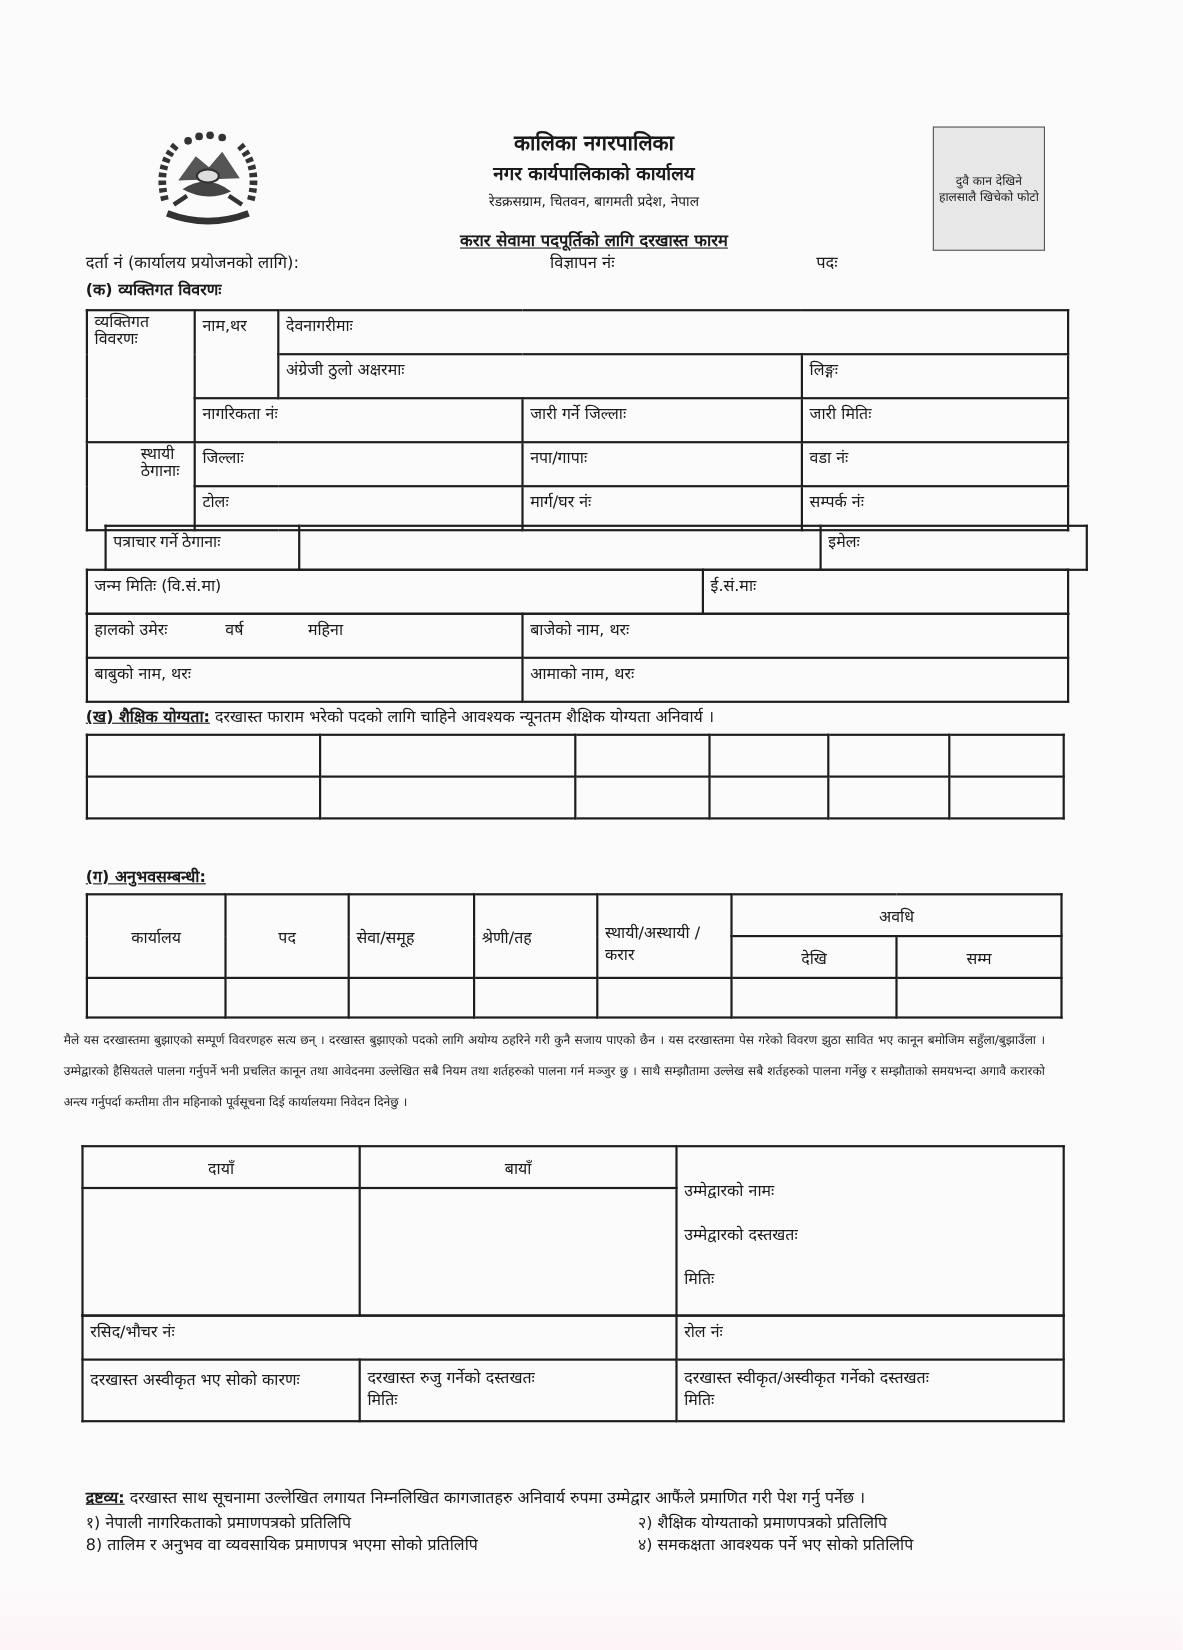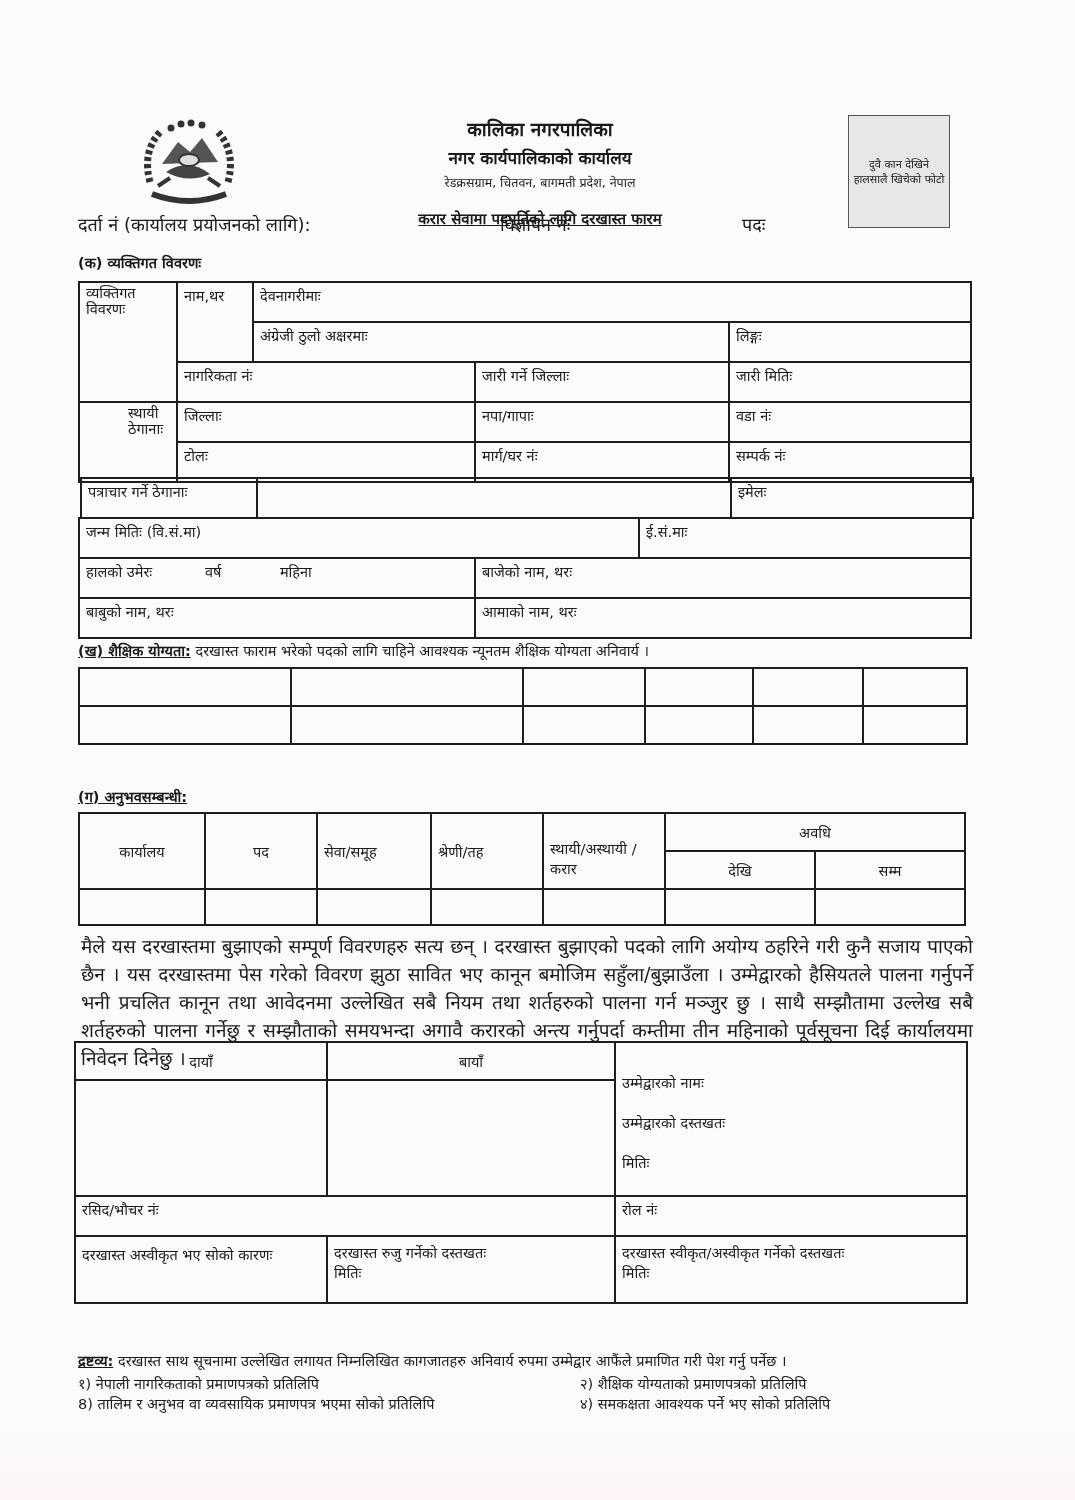--- a/index.html
+++ b/index.html
@@ -14,30 +14,30 @@
   
   .emblem { left:136px; top:112px; width:106px; height:100px; }
   .hdr { left:380px; width:320px; text-align:center; font-weight:bold; }
   .h1 { top:116px; font-size:19px; }
   .h2 { top:146px; font-size:17px; }
   .h3 { top:174px; font-size:12.5px; font-weight:normal; }
   .h4 { top:208px; font-size:15px; text-decoration:underline; }
   .photo { left:848px; top:115px; width:102px; height:113px; border:1.5px solid #555;
     background:#e7e7e7; display:flex; align-items:center; justify-content:center;
     text-align:center; font-size:11px; line-height:15px; box-sizing:border-box; padding:4px; }
-  .meta { top:212px; font-size:18px; }
+  .meta { top:228px; font-size:15px; }
   .sec { font-size:14.5px; }
   .sec u { text-decoration:underline; }
   
   table { border-collapse:collapse; position:absolute; table-layout:fixed; }
   td, th { border:2px solid #1e1e1e; font-size:14.5px; font-weight:normal;
     padding:2px 6px; vertical-align:top; text-align:left; overflow:hidden; white-space:nowrap; }
   th.c, td.c { text-align:center; vertical-align:middle; }
   .t1 td { height:34px; }
-  .para { left:81px; top:932px; width:892px; font-size:19px; line-height:28px;
+  .para { left:58px; top:932px; width:892px; font-size:11px; line-height:28px;
     text-align:justify; }
   .notes { font-size:14.5px; }
   .mid { vertical-align:middle; }
 </style>
 </head>
 <body>
 
 <div class="fade"></div>
 
 <svg class="abs emblem" viewBox="0 0 106 100">
@@ -98,21 +98,21 @@
     <td><span>वडा नंः</span></td>
   </tr>
   <tr>
     <td colspan="2"><span>टोलः</span></td>
     <td><span>मार्ग/घर नंः</span></td>
     <td><span>सम्पर्क नंः</span></td>
   </tr>
 </tbody>
   </table>
 
-<table class="t1" style="left:80px;top:477px;width:892px;">
+<table class="t1" style="left:95px;top:477px;width:892px;font-family:Liberation Serif, serif;">
   <colgroup>
       <col style="width:176px">
       <col style="width:474px">
       <col style="width:242px">
     </colgroup>
   <tbody>
       <tr>
     <td>पत्राचार गर्ने ठेगानाः</td>
     <td></td>
     <td><span>इमेलः</span></td>
@@ -253,21 +253,21 @@
   <colgroup>
       <col style="width:252px">
       <col style="width:288px">
       <col style="width:352px">
     </colgroup>
   <tbody>
   <tr style="height:38px">
     <td colspan="2"><span>रसिद/भौचर नंः</span></td>
     <td><span>रोल नंः</span></td>
   </tr>
-  <tr style="height:67px">
+  <tr style="height:56px">
     <td style="white-space:normal;line-height:20px;padding-top:8px;"><span>दरखास्त अस्वीकृत भए सोको कारणः</span></td>
     <td style="line-height:20px;padding-top:6px;">
       <div>दरखास्त रुजु गर्नेको दस्तखतः</div>
       <div>मितिः</div>
     </td>
     <td style="line-height:20px;padding-top:6px;">
       <div>दरखास्त स्वीकृत/अस्वीकृत गर्नेको दस्तखतः</div>
       <div>मितिः</div>
     </td>
   </tr>

